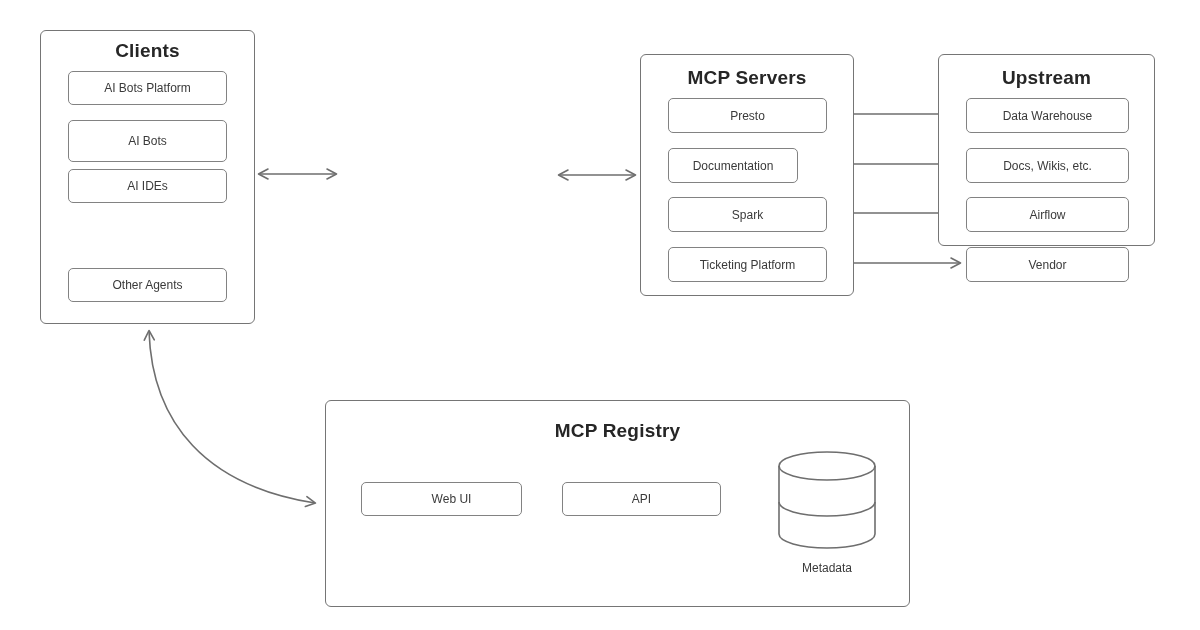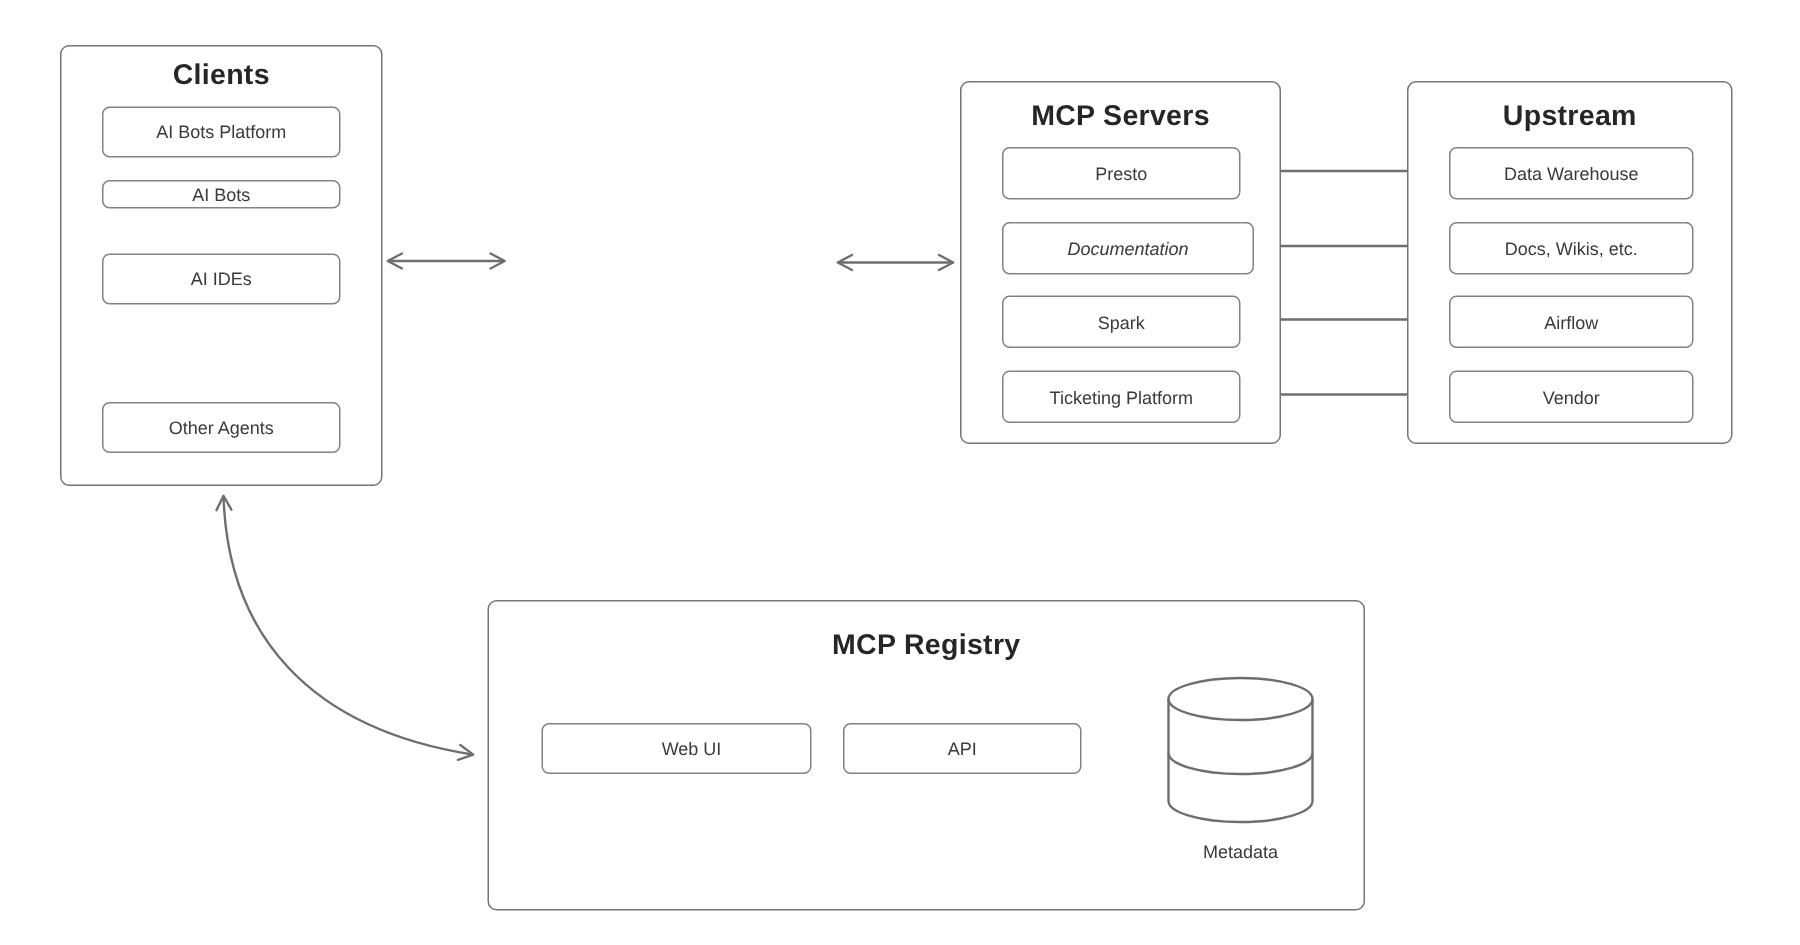--- a/index.html
+++ b/index.html
@@ -80,45 +80,45 @@
       <line x1="831" y1="164" x2="960" y2="164" marker-start="url(#ah)" marker-end="url(#ah)"></line>
       <line x1="831" y1="213" x2="960" y2="213" marker-start="url(#ah)" marker-end="url(#ah)"></line>
       <line x1="831" y1="263" x2="960" y2="263" marker-start="url(#ah)" marker-end="url(#ah)"></line>
       <path d="M149,331 C152,424 207,486 315,503" marker-start="url(#ah)" marker-end="url(#ah)"></path>
     </g>
   </svg>
 
   <div class="container-box" style="left:40px; top:30px; width:215px; height:294px;">
     <div class="container-title" style="top:9px;">Clients</div>
     <div class="item-box" style="left:27px; top:40px; width:159px; height:34px;">AI Bots Platform</div>
-    <div class="item-box" style="left:27px; top:89px; width:159px; height:19px;">AI Bots</div>
+    <div class="item-box" style="left:27px; top:89px; width:159px; height:42px;">AI Bots</div>
     <div class="item-box" style="left:27px; top:138px; width:159px; height:34px;">AI IDEs</div>
     <div class="item-box" style="left:27px; top:237px; width:159px; height:34px;">Other Agents</div>
   </div>
 
 
   <div class="container-box" style="left:640px; top:54px; width:214px; height:242px;">
     <div class="container-title" style="top:12px;">MCP Servers</div>
     <div class="item-box" style="left:27px; top:43px; width:159px; height:35px;">Presto</div>
-    <div class="item-box" style="left:27px; top:93px; width:168px; height:35px;font-style:italic;">Documentation</div>
+    <div class="item-box" style="left:27px; top:93px; width:130px; height:35px;">Documentation</div>
     <div class="item-box" style="left:27px; top:142px; width:159px; height:35px;">Spark</div>
     <div class="item-box" style="left:27px; top:192px; width:159px; height:35px;">Ticketing Platform</div>
   </div>
 
-  <div class="container-box" style="left:938px; top:54px; width:217px; height:242px;">
+  <div class="container-box" style="left:938px; top:54px; width:217px; height:192px;">
     <div class="container-title" style="top:12px;">Upstream</div>
     <div class="item-box" style="left:27px; top:43px; width:163px; height:35px;">Data Warehouse</div>
     <div class="item-box" style="left:27px; top:93px; width:163px; height:35px;">Docs, Wikis, etc.</div>
     <div class="item-box" style="left:27px; top:142px; width:163px; height:35px;">Airflow</div>
     <div class="item-box" style="left:27px; top:192px; width:163px; height:35px;">Vendor</div>
   </div>
 
   <div class="container-box" style="left:325px; top:400px; width:585px; height:207px;">
     <div class="container-title" style="top:19px;">MCP Registry</div>
-    <div class="item-box" style="left:35px; top:81px; width:180px; height:34px;padding-left:20px;">Web UI</div>
+    <div class="item-box" style="left:35px; top:81px; width:161px; height:34px;padding-left:20px;">Web UI</div>
     <div class="item-box" style="left:236px; top:81px; width:159px; height:34px;">API</div>
     <svg class="db-icon" style="left:451px; top:49px;" width="100" height="100" viewBox="0 0 100 100" xmlns="http://www.w3.org/2000/svg">
       <g fill="none" stroke="#6e6e6e" stroke-width="1.6">
         <path d="M2,16 L2,84 A48,14 0 0 0 98,84 L98,16"></path>
         <ellipse cx="50" cy="16" rx="48" ry="14"></ellipse>
         <path d="M2,52 A48,14 0 0 0 98,52"></path>
       </g>
     </svg>
     <div class="metadata-label" style="left:451px; top:160px; width:100px;">Metadata</div>
   </div>

